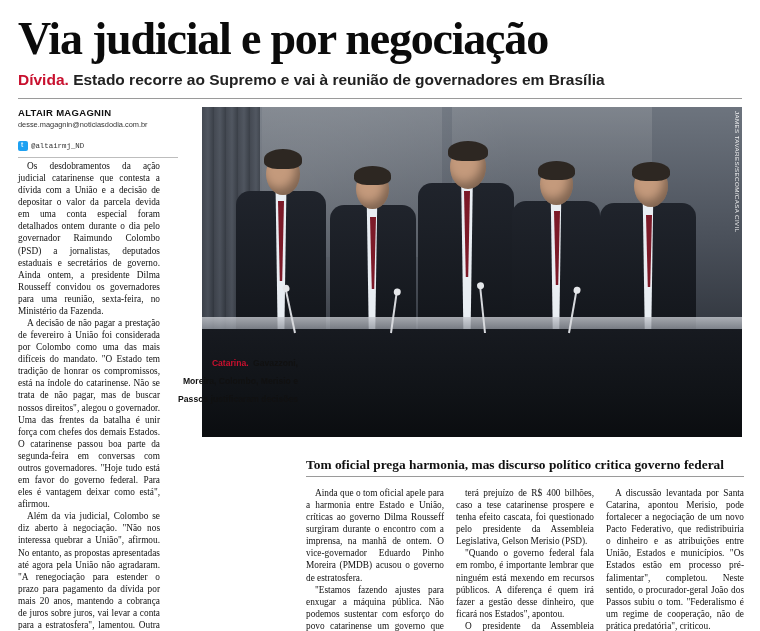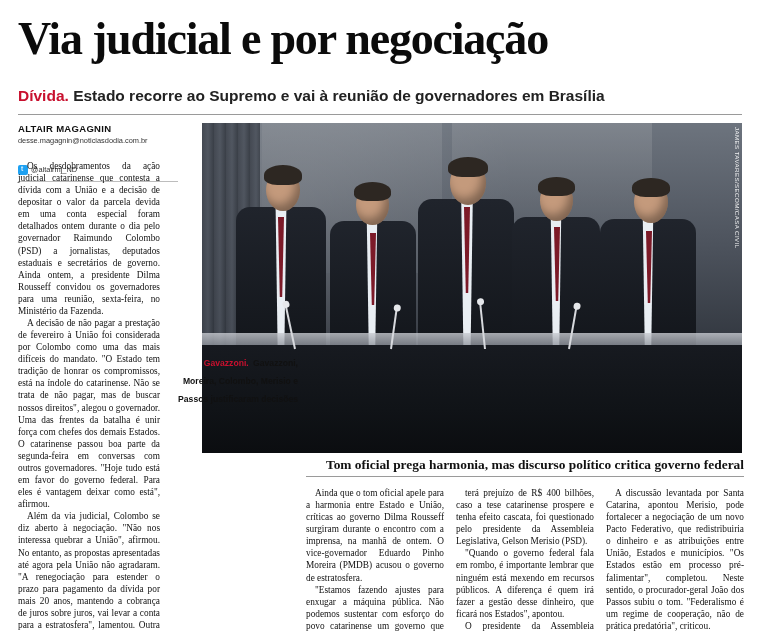--- a/index.html
+++ b/index.html
@@ -23,21 +23,21 @@
   .headline {
     font-family: "Liberation Serif", serif;
     font-weight: bold;
     font-size: 46px;
     line-height: 1.02;
     letter-spacing: -1.2px;
     color: #0b0b0b;
     margin: 2px 0 0 0;
   }
   .subhead {
-    margin-top: 24px;
+    margin-top: 8px;
     font-size: 15.5px;
     font-family: "Liberation Sans", sans-serif;
     color: #1a1a1a;
   }
   .subhead .kicker {
     color: #c8102e;
     font-weight: bold;
   }
   .subhead .rest { font-weight: bold; color:#222; }
   .rule {
@@ -61,26 +61,26 @@
     letter-spacing: 0.3px;
     color: #111;
   }
   .byline-mail {
     font-family: "Liberation Sans", sans-serif;
     font-size: 7.4px;
     color: #333;
     margin-top: 2px;
   }
   .byline-tw {
-    font-family: Liberation Sans, sans-serif;
+    font-family: Liberation Mono, monospace;
     font-size: 7.4px;
     color: #333;
-    margin-top: 20px;
+    margin-top: 12px;
     display: flex;
-    align-items: flex-start;
+    align-items: center;
     gap: 3px;
   }
   .tw-badge {
     display: inline-block;
     width: 10px; height: 10px;
     border-radius: 2px;
     background: #1da1f2;
     position: relative;
   }
   .tw-badge::after {
@@ -224,21 +224,20 @@
   
   .lower-head {
     position: absolute;
     left: 306px;
     top: 457px;
     width: 438px;
     font-family: "Liberation Serif", serif;
     font-weight: bold;
     font-size: 13.4px;
     color: #111;
-    text-align: right;
   }
   .lower-rule {
     position: absolute;
     left: 306px; top: 476px; width: 438px;
     border-top: 1px solid #9a9a9a;
   }
 
   
   .col {
     position: absolute;
@@ -330,21 +329,21 @@
         <div class="mic" style="left:92px; bottom:104px; height:44px; transform:rotate(-12deg);"></div>
         <div class="mic" style="left:188px; bottom:104px; height:40px; transform:rotate(8deg);"></div>
         <div class="mic" style="left:282px; bottom:104px; height:46px; transform:rotate(-6deg);"></div>
         <div class="mic" style="left:366px; bottom:104px; height:42px; transform:rotate(10deg);"></div>
       </div>
       <div class="photo-credit">JAMES TAVARES/SECOM/CASA CIVIL</div>
     </div>
   </div>
 
   <div class="caption-block">
-    <span class="caption-title">Gavazzoni.</span>
+    <span class="caption-title">Catarina.</span>
     <span class="caption-text">Gavazzoni, Moreira, Colombo, Merisio e Passos justificaram decisões</span>
   </div>
 
   <div class="lower-head">Tom oficial prega harmonia, mas discurso político critica governo federal</div>
   <div class="lower-rule"></div>
 
   <div class="col c1">
     <p class="body">Os desdobramentos da ação judicial catarinense que contesta a dívida com a União e a decisão de depositar o valor da parcela devida em uma conta especial foram detalhados ontem durante o dia pelo governador Raimundo Colombo (PSD) a jornalistas, deputados estaduais e secretários de governo. Ainda ontem, a presidente Dilma Rousseff convidou os governadores para uma reunião, sexta-feira, no Ministério da Fazenda.</p>
     <p class="body">A decisão de não pagar a prestação de fevereiro à União foi considerada por Colombo como uma das mais difíceis do mandato. "O Estado tem tradição de honrar os compromissos, está na índole do catarinense. Não se trata de não pagar, mas de buscar nossos direitos", alegou o governador. Uma das frentes da batalha é unir força com chefes dos demais Estados. O catarinense passou boa parte da segunda-feira em conversas com outros governadores. "Hoje tudo está em favor do governo federal. Para eles é vantagem deixar como está", afirmou.</p>
     <p class="body">Além da via judicial, Colombo se diz aberto à negociação. "Não nos interessa quebrar a União", afirmou. No entanto, as propostas apresentadas até agora pela União não agradaram. "A renegociação para estender o prazo para pagamento da dívida por mais 20 anos, mantendo a cobrança de juros sobre juros, vai levar a conta para a estratosfera", lamentou. Outra ideia que não agrada é a federalização de estatais para abater parte do passivo. O mesmo expediente foi usado em 1998, no atual refinanciamento. A federalização do Besc (Banco do Estado de Santa Catarina) foi uma das negociações da época.</p>

